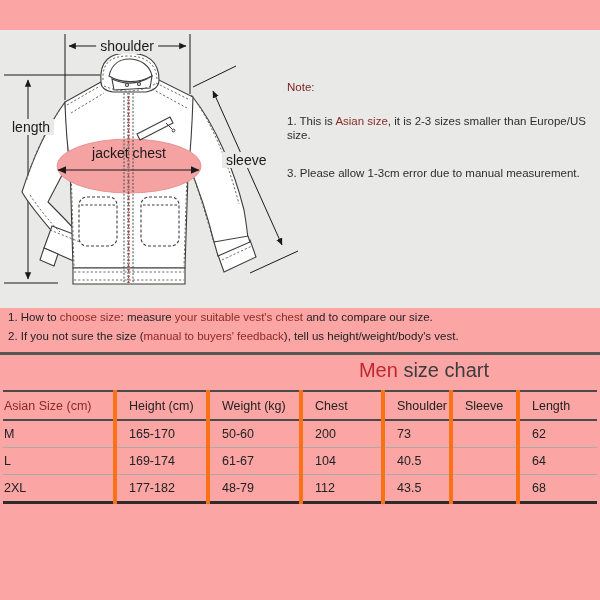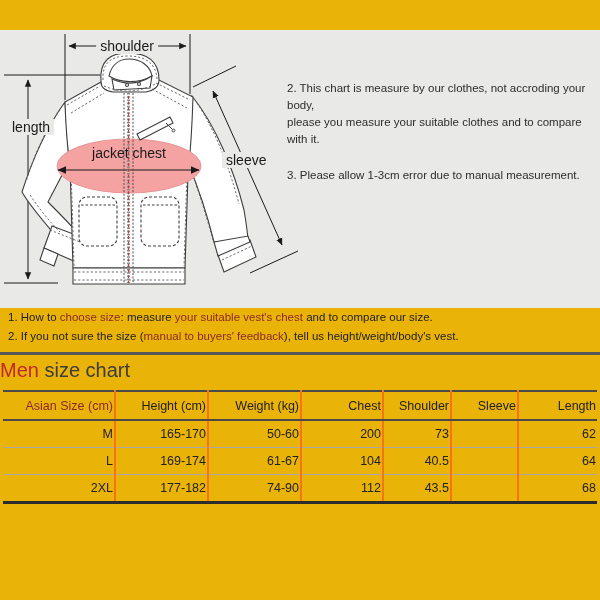--- a/index.html
+++ b/index.html
@@ -1,16 +1,16 @@
 <!DOCTYPE html>
 <html><head>
 <meta charset="utf-8">
 <style>
   html,body{margin:0;padding:0;background:#fff;}
-  #canvas{position:relative;width:600px;height:600px;background:#eab308;overflow:hidden;
+  #canvas{position:relative;width:600px;height:600px;background:#fca5a5;overflow:hidden;
           font-family:"Liberation Sans","DejaVu Sans",sans-serif;}
   
   .panel{position:absolute;top:30px;left:0;width:600px;height:278px;background:#e9e9e8;}
   .diagram-svg{position:absolute;top:0;left:0;}
   .meas-label{position:absolute;font-size:14px;line-height:16px;color:#1a1a1a;white-space:nowrap;}
   .meas-label .lbg{background:#e9e9e8;padding:0 4px;}
   .center-x{transform:translateX(-50%);}
   
   .notes{position:absolute;left:287px;top:50px;width:308px;font-size:11.5px;line-height:14px;color:#2d2d2d;}
   .notes p{margin:0;}
@@ -18,31 +18,31 @@
   .mb24{margin-bottom:24px !important;}
   .mb20{margin-bottom:20px !important;}
   .two-line{line-height:17px !important;}
   .red-txt{color:#8a2a28;}
   
   .instructions{position:absolute;top:306px;left:4px;width:592px;font-size:11.5px;line-height:14.5px;color:#222;}
   .instructions p{margin:4px;}
   
   .divider{position:absolute;top:352px;left:0;width:600px;height:3px;background:#565656;}
   
-  .chart-title{position:absolute;top:357px;left:0;width:489px;text-align:left;
+  .chart-title{position:absolute;top:357px;left:0;width:489px;text-align:right;
                font-size:20px;line-height:26px;color:#3c3c3c;}
   .title-red{color:#c1272d;}
   
   .size-table{position:absolute;top:390px;left:3px;width:594px;border-collapse:collapse;
-              font-size:12.5px;color:#222;text-align:right;
+              font-size:12.5px;color:#222;text-align:left;
               border-top:2px solid #4a4a4a;border-bottom:3px solid #2c2c2c;}
   .size-table th{font-weight:normal;height:25px;border-bottom:2px solid #4a4a4a;}
   .size-table td{height:24px;border-bottom:1px solid #a9a9a9;}
   .size-table tr:last-child td{border-bottom:none;}
-  .size-table th + th, .size-table td + td{border-left:2px solid #f97316;padding-left:12px;}
+  .size-table th + th, .size-table td + td{border-left:4px solid #f97316;padding-left:12px;}
   .maroon{color:#8a2a28;}
 </style>
 </head>
 <body>
 
 <div id="canvas">
 
   <div class="panel">
 
     <svg class="diagram-svg" width="300" height="278" viewBox="0 0 300 278">
@@ -132,21 +132,22 @@
         <circle cx="173.5" cy="100.5" r="1.4"></circle>
       </g>
     </svg>
 
     <div class="meas-label center-x" style="left:127px;top:8px;"><span class="lbg">shoulder</span></div>
     <div class="meas-label" style="left:8px;top:89px;"><span class="lbg">length</span></div>
     <div class="meas-label center-x" style="left:129px;top:115px;"><span>jacket chest</span></div>
     <div class="meas-label" style="left:222px;top:122px;"><span class="lbg">sleeve</span></div>
 
     <div class="notes">
-      <p class="two-line mb20"><span>2. This chart is measure by our clothes, not accroding your body,</span><br><span>please you measure your suitable clothes and to compare with it.</span></p>
+      <p class="note-head">Note:</p>
+      <p class="mb24"><span>1. This is </span><span class="red-txt">Asian size</span><span>, it is 2-3 sizes smaller than Europe/US size.</span></p>
       <p>3. Please allow 1-3cm error due to manual measurement.</p>
     </div>
   </div>
 
   <div class="instructions">
     <p><span>1. How to </span><span class="red-txt">choose size</span><span>: measure </span><span class="red-txt">your suitable vest's chest</span><span> and to compare our size.</span></p>
     <p><span>2. If you not sure the size (</span><span class="red-txt">manual to buyers' feedback</span><span>), tell us height/weight/body's vest.</span></p>
   </div>
 
   <div class="divider"></div>
@@ -191,21 +192,21 @@
         <td>169-174</td>
         <td>61-67</td>
         <td>104</td>
         <td>40.5</td>
         <td></td>
         <td>64</td>
       </tr>
       <tr>
         <td>2XL</td>
         <td>177-182</td>
-        <td>74-90</td>
+        <td>48-79</td>
         <td>112</td>
         <td>43.5</td>
         <td></td>
         <td>68</td>
       </tr>
     </tbody>
   </table>
 </div>
 
 </body></html>

